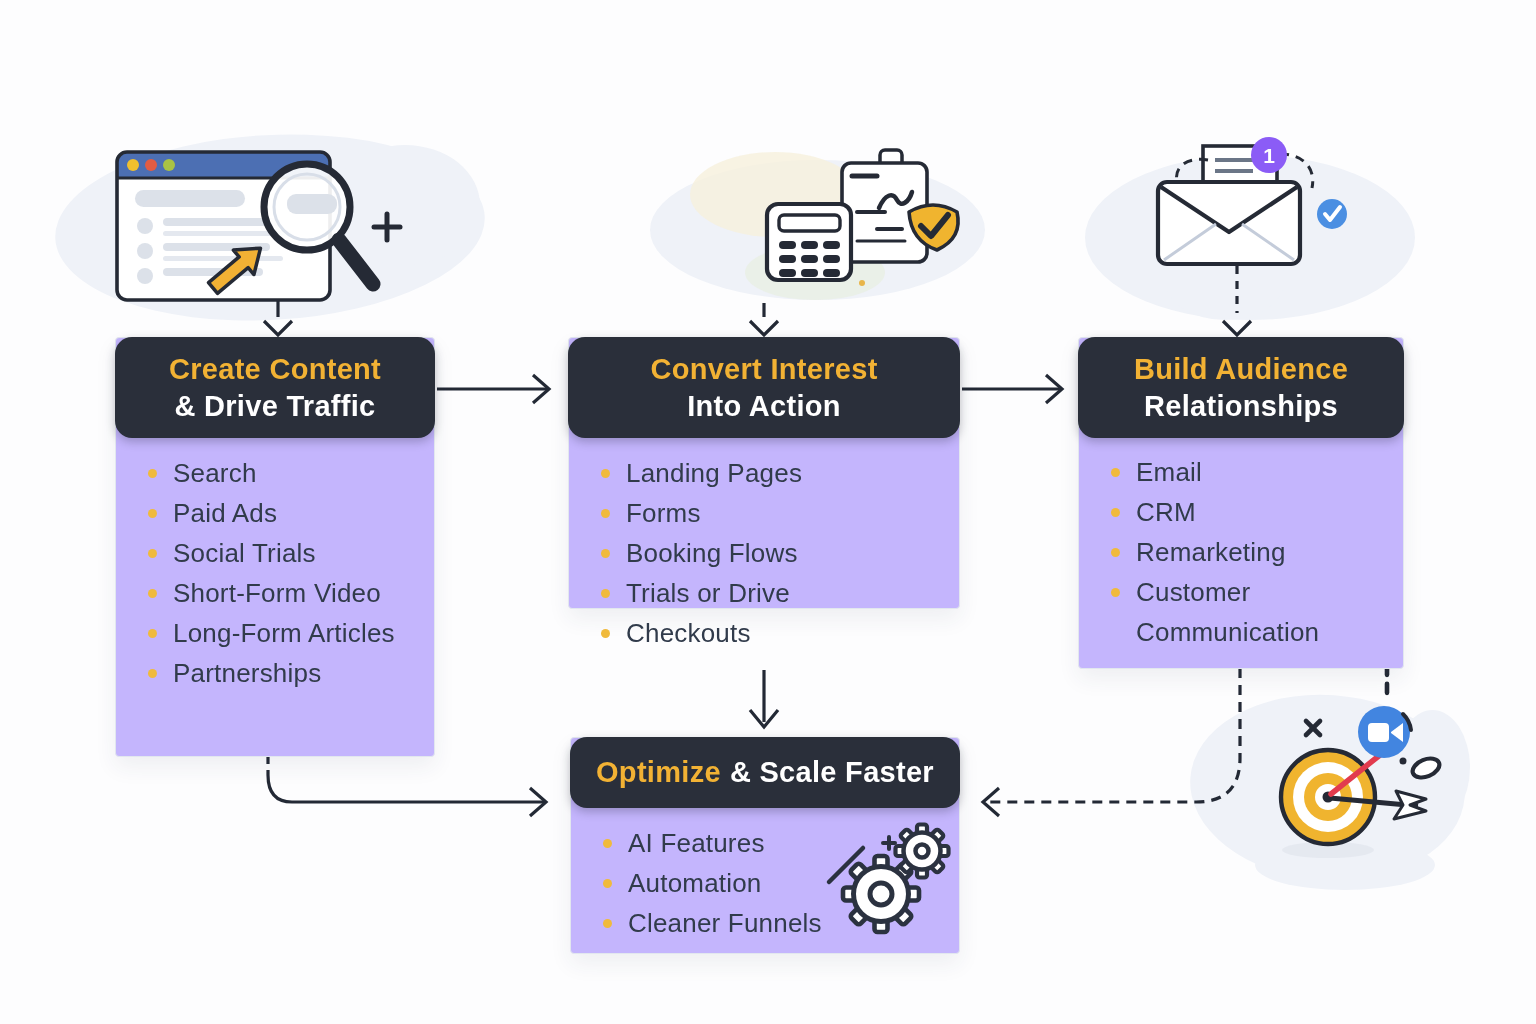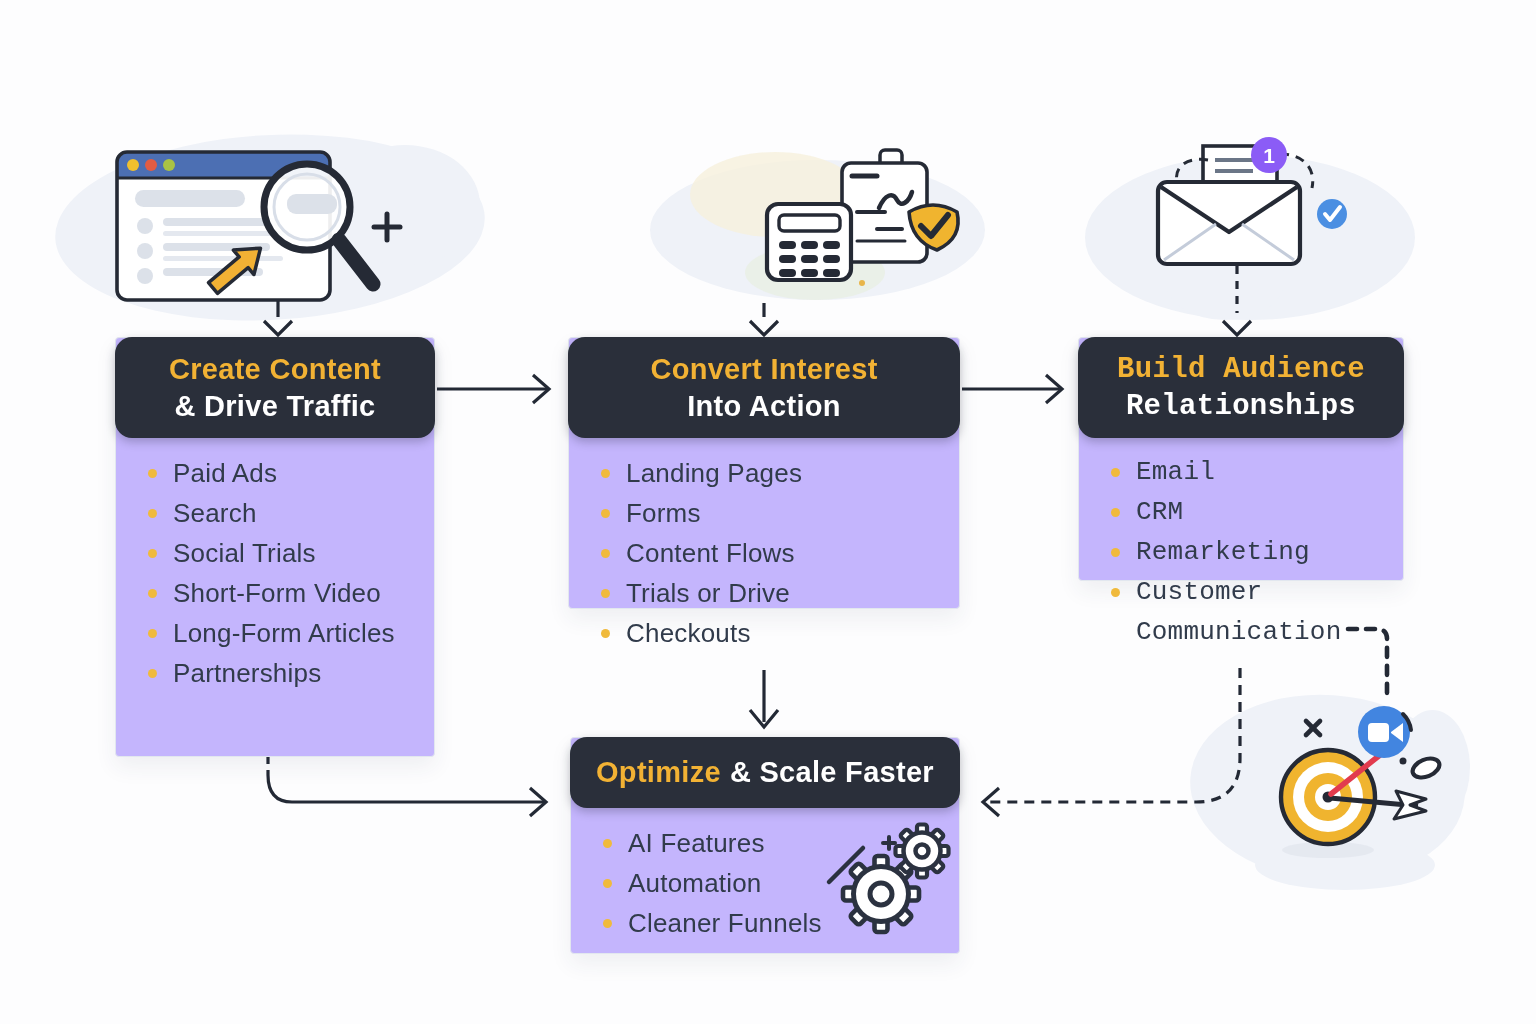--- a/index.html
+++ b/index.html
@@ -33,21 +33,21 @@
   .item-text { font-size:26px; line-height:40px; color:#313B4B; white-space:pre-line;
                font-weight:500; letter-spacing:.2px; }
 
   .ul-create   { top:115px; }
   .ul-convert  { top:115px; }
   .ul-audience { top:114px; }
   .ul-optimize { top:85px; }
 
   .card-create   { left:115px;  top:337px; width:320px; height:420px; }
   .card-convert  { left:568px;  top:337px; width:392px; height:272px; }
-  .card-audience { left:1078px; top:337px; width:326px; height:244px;font-family:Liberation Mono, monospace; }
+  .card-audience { left:1078px; top:337px; width:326px; height:332px; }
   .card-optimize { left:570px;  top:737px; width:390px; height:217px; }
 
   .gears-wrap { position:absolute; left:248px; top:82px; width:138px; height:122px; }
 </style>
 </head>
 <body>
 
 <div class="canvas">
 
   <div class="blob" style="left:55px;top:135px;width:430px;height:185px;transform:rotate(-3deg);"></div>
@@ -224,25 +224,25 @@
   <div class="card card-create">
     <div class="card-header h2line">
       <div class="title">
         <span class="accent">Create Content</span><br>
         <span class="rest">&amp; Drive Traffic</span>
       </div>
     </div>
     <ul class="ul-create">
         <li>
           <span class="bullet"></span>
+          <span class="item-text">Search</span>
+        </li>
+        <li>
+          <span class="bullet"></span>
           <span class="item-text">Paid Ads</span>
-        </li>
-        <li>
-          <span class="bullet"></span>
-          <span class="item-text">Search</span>
         </li>
         <li>
           <span class="bullet"></span>
           <span class="item-text">Social Trials</span>
         </li>
         <li>
           <span class="bullet"></span>
           <span class="item-text">Short-Form Video</span>
         </li>
         <li>
@@ -267,21 +267,21 @@
         <li>
           <span class="bullet"></span>
           <span class="item-text">Landing Pages</span>
         </li>
         <li>
           <span class="bullet"></span>
           <span class="item-text">Forms</span>
         </li>
         <li>
           <span class="bullet"></span>
-          <span class="item-text">Content Flows</span>
+          <span class="item-text">Booking Flows</span>
         </li>
         <li>
           <span class="bullet"></span>
           <span class="item-text">Trials or Drive</span>
         </li>
         <li>
           <span class="bullet"></span>
           <span class="item-text">Checkouts</span>
         </li>
       </ul>

